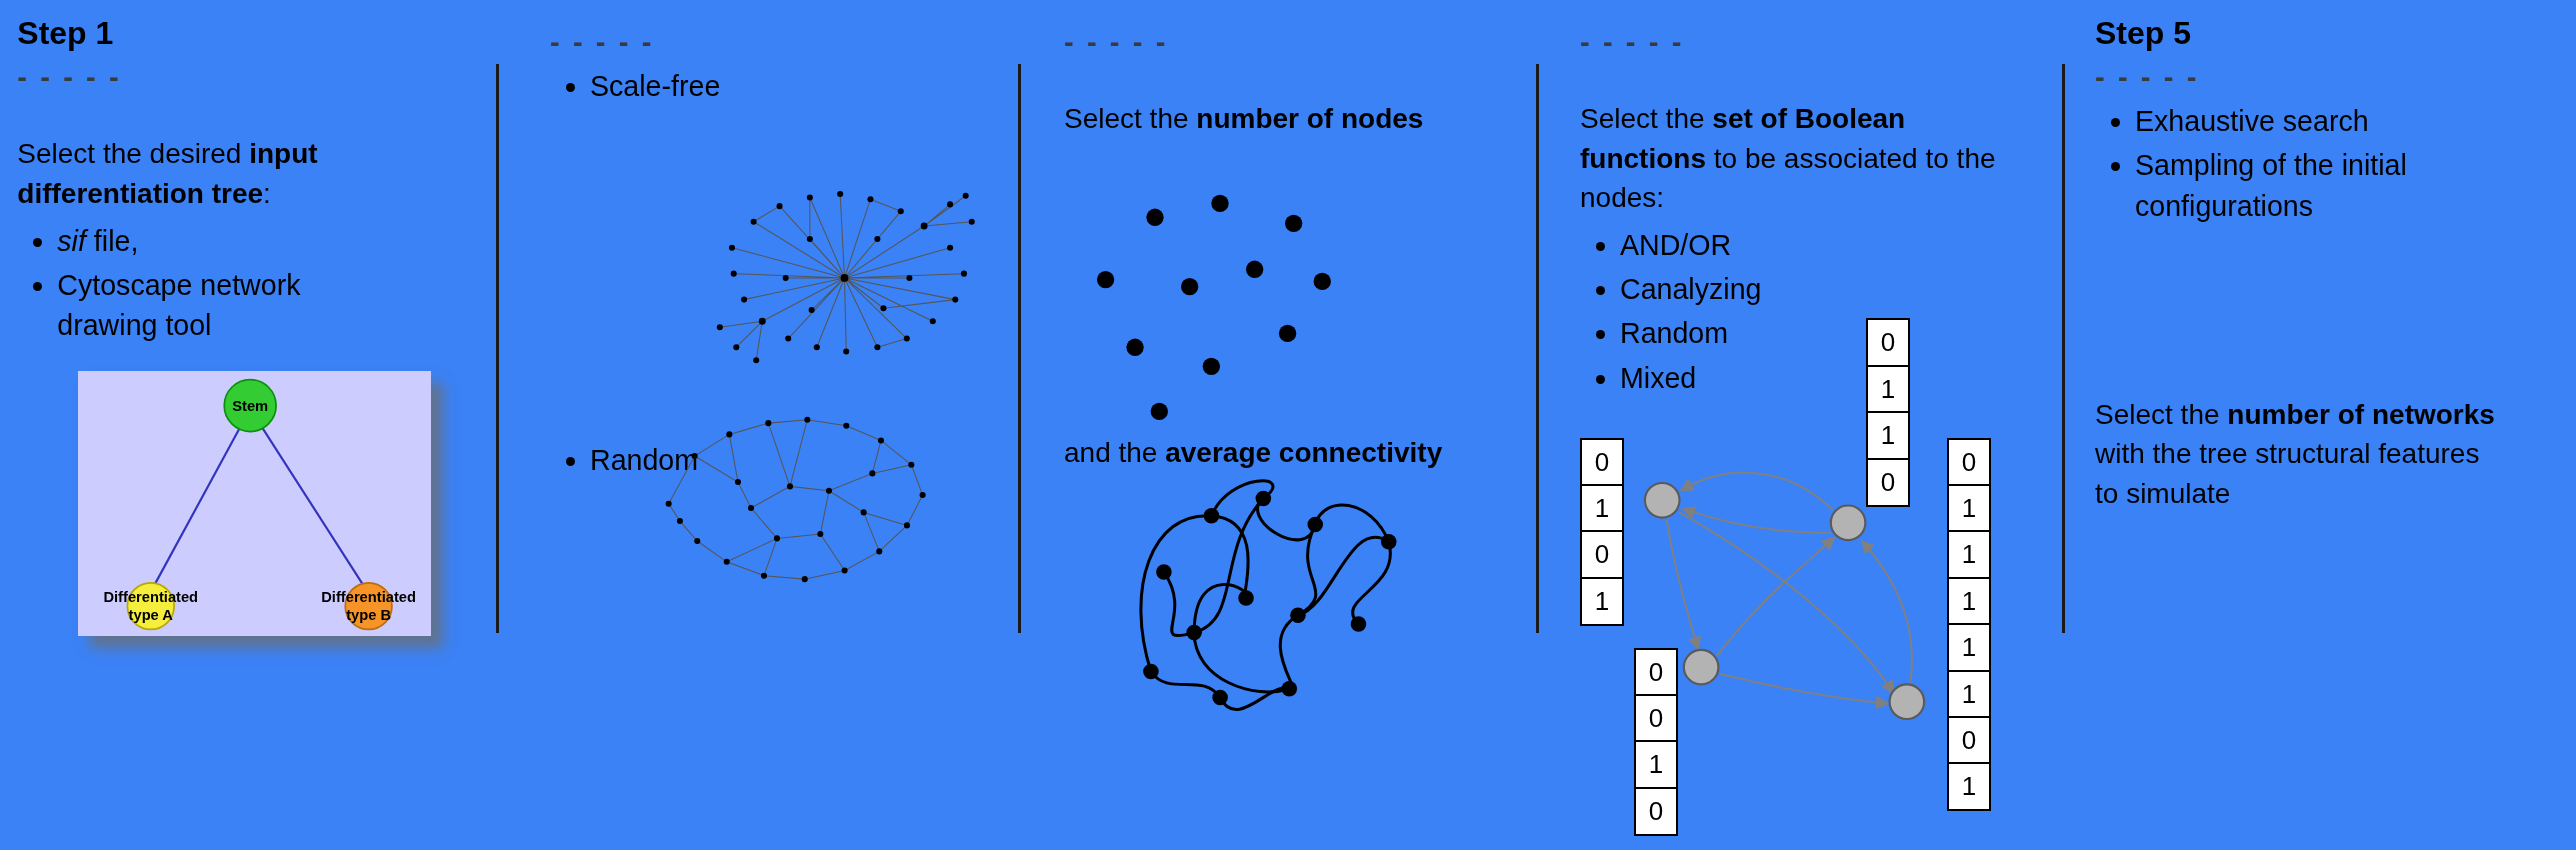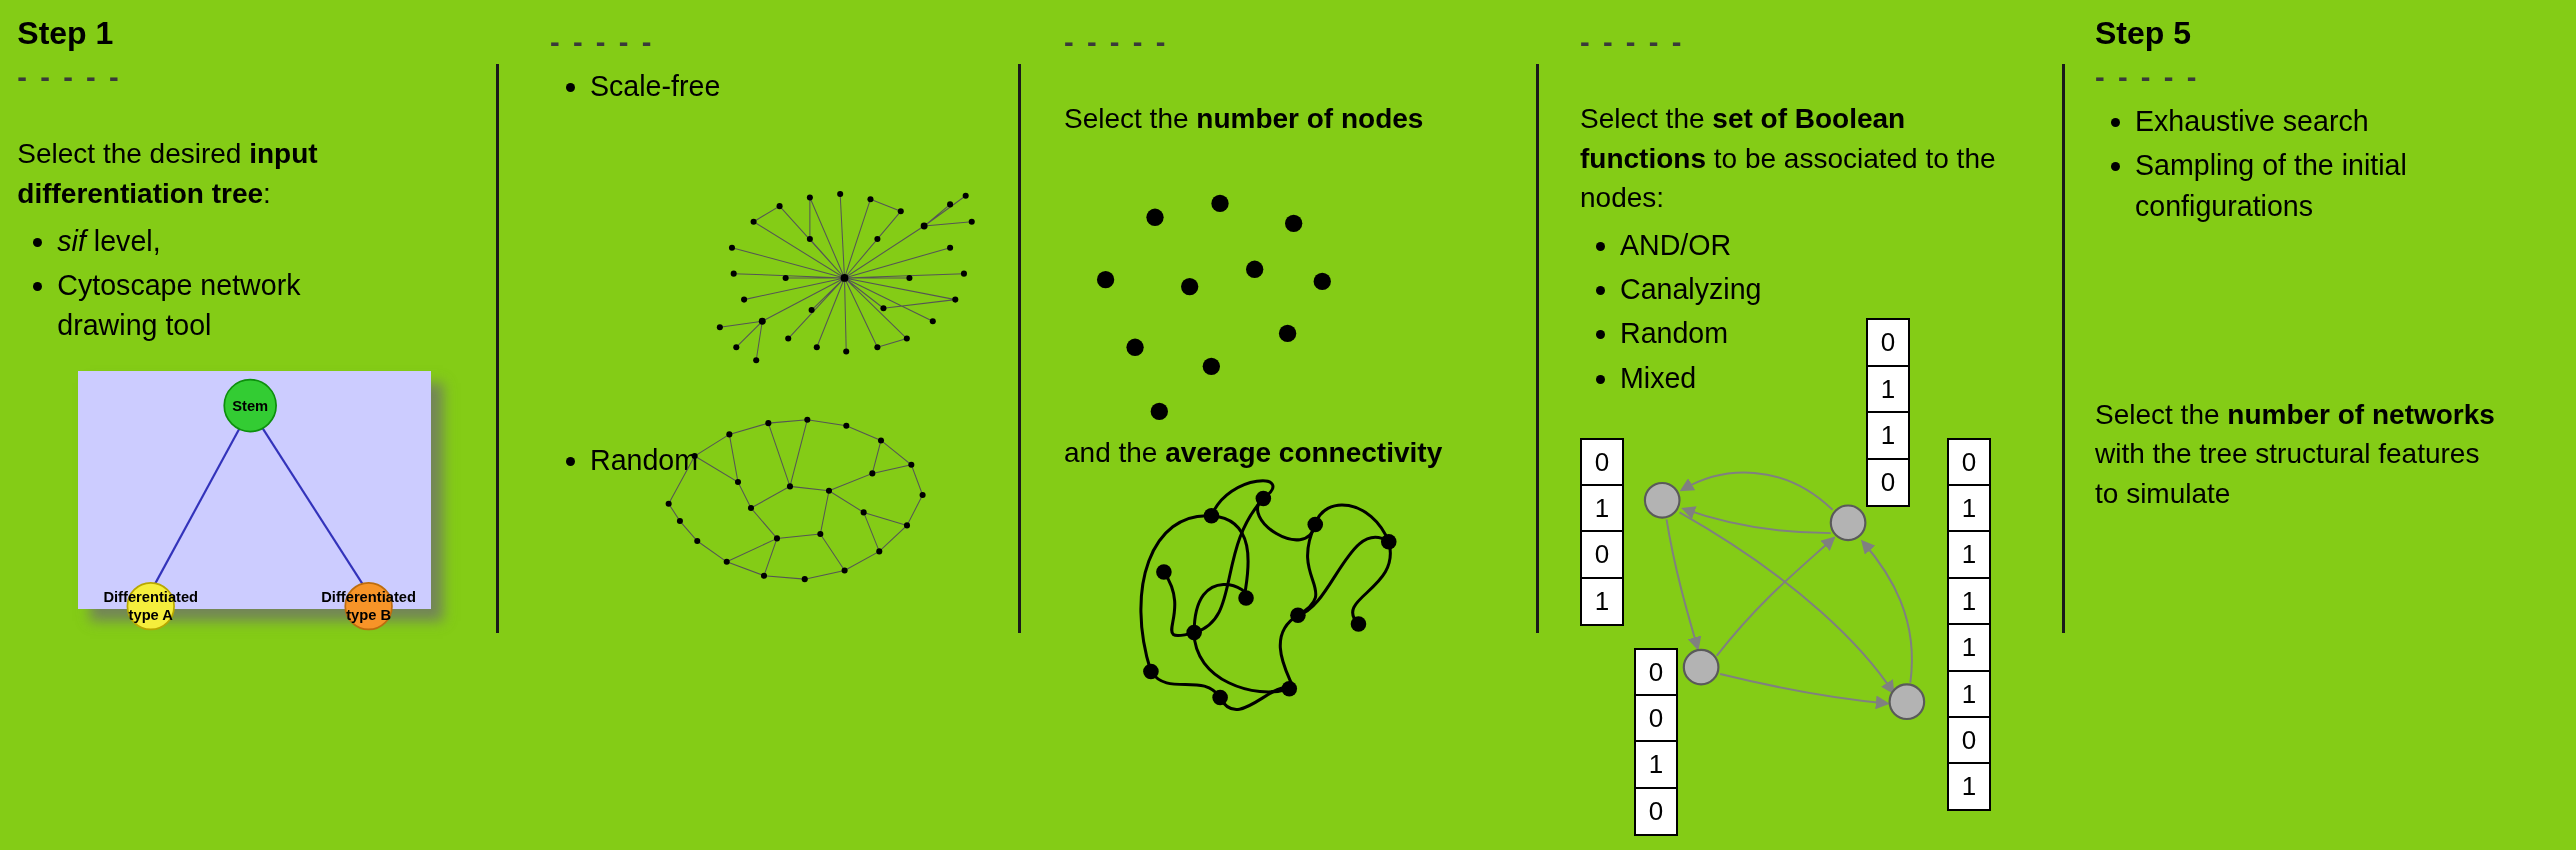--- a/index.html
+++ b/index.html
@@ -1,28 +1,28 @@
 <!DOCTYPE html>
 <html style="font-size:14px"><head>
 <meta charset="utf-8">
 <style>
   html,body{margin:0;padding:0;background:#fff;}
-  .page{position:relative;width:2576px;height:851px;background:#84cc16;overflow:hidden;
+  .page{position:relative;width:2576px;height:851px;background:#3b82f6;overflow:hidden;
         font-family:"Liberation Sans",sans-serif;color:#000;}
   .vline{position:absolute;top:64px;width:2.6px;height:569px;background:#1a1a1a;}
   .step{position:absolute;top:15.6px;height:831px;}
   .title{font-size:32px;font-weight:bold;margin:0;line-height:1.1;}
   .dashes{font-size:29px;font-weight:bold;color:#3a3a3a;letter-spacing:2.6px;margin-top:10.4px;}
   .body{font-size:28px;line-height:1.42;margin:40px 0 0 0;}
   .body b{font-weight:bold;}
   ul.bullets{margin:7px 0 0 0;padding-left:40px;font-size:28.6px;line-height:1.42;}
   ul.bullets li{margin:0 0 3.5px 0;}
   .abs{position:absolute;}
   
-  .tree-figure{position:absolute;left:61px;top:355px;width:353px;height:238px;background:#ccccff;
+  .tree-figure{position:absolute;left:61px;top:355px;width:353px;height:265px;background:#ccccff;
                box-shadow:12px 12px 12px rgba(110,110,110,0.75);}
   .tree-label{font-size:17px;font-weight:bold;text-anchor:middle;fill:#000;}
   
   .boolgraphic{position:absolute;left:0;top:301px;width:467px;height:543px;}
   .ttable{position:absolute;display:flex;flex-direction:column;}
   .tcell{width:40px;height:45px;background:#fff;border:2.6px solid #000;display:flex;
          align-items:center;justify-content:center;font-size:26px;}
   .tcell + .tcell{margin-top:-2.6px;}
   .netdots{fill:#000;}
   .netlines{stroke:#555;stroke-width:1.2;}
@@ -35,21 +35,21 @@
   <div class="vline" style="left:496px"></div>
   <div class="vline" style="left:1018px"></div>
   <div class="vline" style="left:1536px"></div>
   <div class="vline" style="left:2062px"></div>
 
   <section class="step" style="left:17.3px;width:467px">
     <h2 class="title">Step 1</h2>
     <div class="dashes">- - - - -</div>
     <p class="body" style="width:414px"><span>Select the desired </span><b>input differentiation tree</b><span>:</span></p>
     <ul class="bullets" style="width:286px">
-      <li><i>sif</i><span> level,</span></li>
+      <li><i>sif</i><span> file,</span></li>
       <li><span>Cytoscape network drawing tool</span></li>
     </ul>
     <div class="tree-figure">
       <svg width="353" height="287" viewBox="0 0 408 332">
         <g stroke="#3333bb" stroke-width="2.5">
           <line x1="188" y1="64" x2="88" y2="248"></line>
           <line x1="212" y1="64" x2="330" y2="248"></line>
         </g>
         <circle cx="199" cy="40" r="30" fill="#33cc33" stroke="#0d8f0d" stroke-width="2"></circle>
         <text x="199" y="46" class="tree-label">Stem</text>

